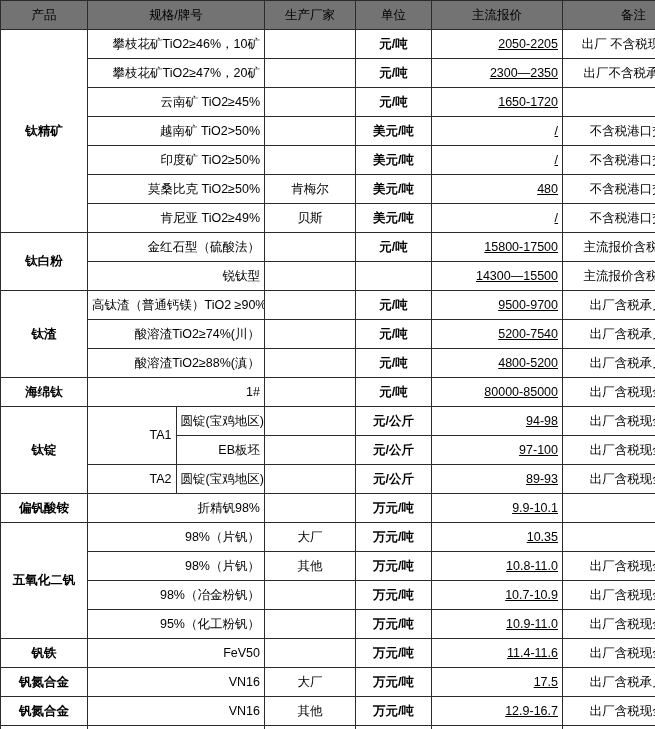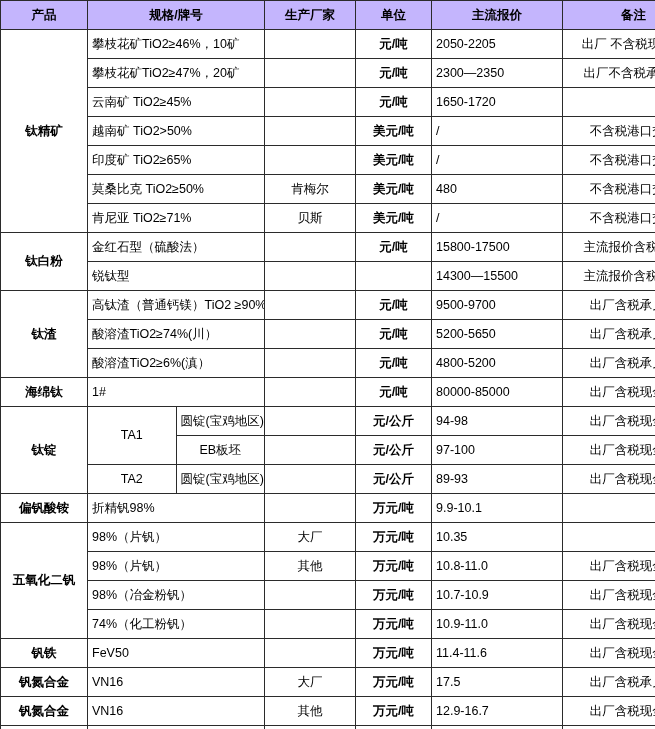--- a/index.html
+++ b/index.html
@@ -23,33 +23,33 @@
     font-size: 12.5px;
     color: #000000;
     padding: 0 4px;
     height: 28px;
     line-height: 1.15;
     vertical-align: middle;
     overflow: hidden;
     white-space: nowrap;
   }
   thead th {
-    background: #c4b5fd;
+    background: #737373;
     color: #ffffff;
-    font-weight: bold;
+    font-weight: normal;
     text-align: center;
     font-size: 13px;
     height: 30px;
   }
   .c-prod { text-align: center; font-weight: bold; }
-  .c-spec { text-align: left; padding-left: 6px; }
-  .c-spec-sub { text-align: center; padding-left: 6px; }
+  .c-spec { text-align: right; padding-left: 6px; }
+  .c-spec-sub { text-align: right; padding-left: 6px; }
   .c-maker { text-align: center; border-radius: 11px; }
   .c-unit  { text-align: center; font-weight: bold; }
-  .c-price { text-align: left; }
+  .c-price { text-align: right; text-decoration: underline; }
   .c-note  { text-align: center; }
   .w-prod  { width: 78px; }
   .w-spec  { width: 168px; }
   .w-spec-a{ width: 62px; margin-left: 35px; }
   .w-spec-b{ width: 106px; }
   .w-maker { width: 82px; }
   .w-unit  { width: 67px; }
   .w-price { width: 122px; }
   .w-note  { width: 133px; }
   .table-wrap { position: relative; }
@@ -94,35 +94,35 @@
       <td class="c-note"></td>
     </tr>
     <tr>
       <td class="c-spec" colspan="2">越南矿 TiO2&gt;50%</td>
       <td class="c-maker"></td>
       <td class="c-unit">美元/吨</td>
       <td class="c-price">/</td>
       <td class="c-note">不含税港口交货</td>
     </tr>
     <tr>
-      <td class="c-spec" colspan="2">印度矿 TiO2≥65%</td>
+      <td class="c-spec" colspan="2">印度矿 TiO2≥50%</td>
       <td class="c-maker"></td>
       <td class="c-unit">美元/吨</td>
       <td class="c-price">/</td>
       <td class="c-note">不含税港口交货</td>
     </tr>
     <tr>
       <td class="c-spec" colspan="2">莫桑比克 TiO2≥50%</td>
       <td class="c-maker">肯梅尔</td>
       <td class="c-unit">美元/吨</td>
       <td class="c-price">480</td>
       <td class="c-note">不含税港口交货</td>
     </tr>
     <tr>
-      <td class="c-spec" colspan="2">肯尼亚 TiO2≥71%</td>
+      <td class="c-spec" colspan="2">肯尼亚 TiO2≥49%</td>
       <td class="c-maker">贝斯</td>
       <td class="c-unit">美元/吨</td>
       <td class="c-price">/</td>
       <td class="c-note">不含税港口交货</td>
     </tr>
 
     <tr>
       <td class="c-prod" rowspan="2">钛白粉</td>
       <td class="c-spec" colspan="2">金红石型（硫酸法）</td>
       <td class="c-maker"></td>
@@ -143,25 +143,25 @@
       <td class="c-spec" colspan="2">高钛渣（普通钙镁）TiO2 ≥90%</td>
       <td class="c-maker"></td>
       <td class="c-unit">元/吨</td>
       <td class="c-price">9500-9700</td>
       <td class="c-note">出厂含税承兑价</td>
     </tr>
     <tr>
       <td class="c-spec" colspan="2">酸溶渣TiO2≥74%(川）</td>
       <td class="c-maker"></td>
       <td class="c-unit">元/吨</td>
-      <td class="c-price">5200-5650</td>
-      <td class="c-note">出厂含税承兑价</td>
-    </tr>
-    <tr>
-      <td class="c-spec" colspan="2">酸溶渣TiO2≥6%(滇）</td>
+      <td class="c-price">5200-7540</td>
+      <td class="c-note">出厂含税承兑价</td>
+    </tr>
+    <tr>
+      <td class="c-spec" colspan="2">酸溶渣TiO2≥88%(滇）</td>
       <td class="c-maker"></td>
       <td class="c-unit">元/吨</td>
       <td class="c-price">4800-5200</td>
       <td class="c-note">出厂含税承兑价</td>
     </tr>
 
     <tr>
       <td class="c-prod">海绵钛</td>
       <td class="c-spec" colspan="2">1#</td>
       <td class="c-maker"></td>
@@ -220,21 +220,21 @@
       <td class="c-note">出厂含税现金价</td>
     </tr>
     <tr>
       <td class="c-spec" colspan="2">98%（冶金粉钒）</td>
       <td class="c-maker"></td>
       <td class="c-unit">万元/吨</td>
       <td class="c-price">10.7-10.9</td>
       <td class="c-note">出厂含税现金价</td>
     </tr>
     <tr>
-      <td class="c-spec" colspan="2">74%（化工粉钒）</td>
+      <td class="c-spec" colspan="2">95%（化工粉钒）</td>
       <td class="c-maker"></td>
       <td class="c-unit">万元/吨</td>
       <td class="c-price">10.9-11.0</td>
       <td class="c-note">出厂含税现金价</td>
     </tr>
 
     <tr>
       <td class="c-prod">钒铁</td>
       <td class="c-spec" colspan="2">FeV50</td>
       <td class="c-maker"></td>

